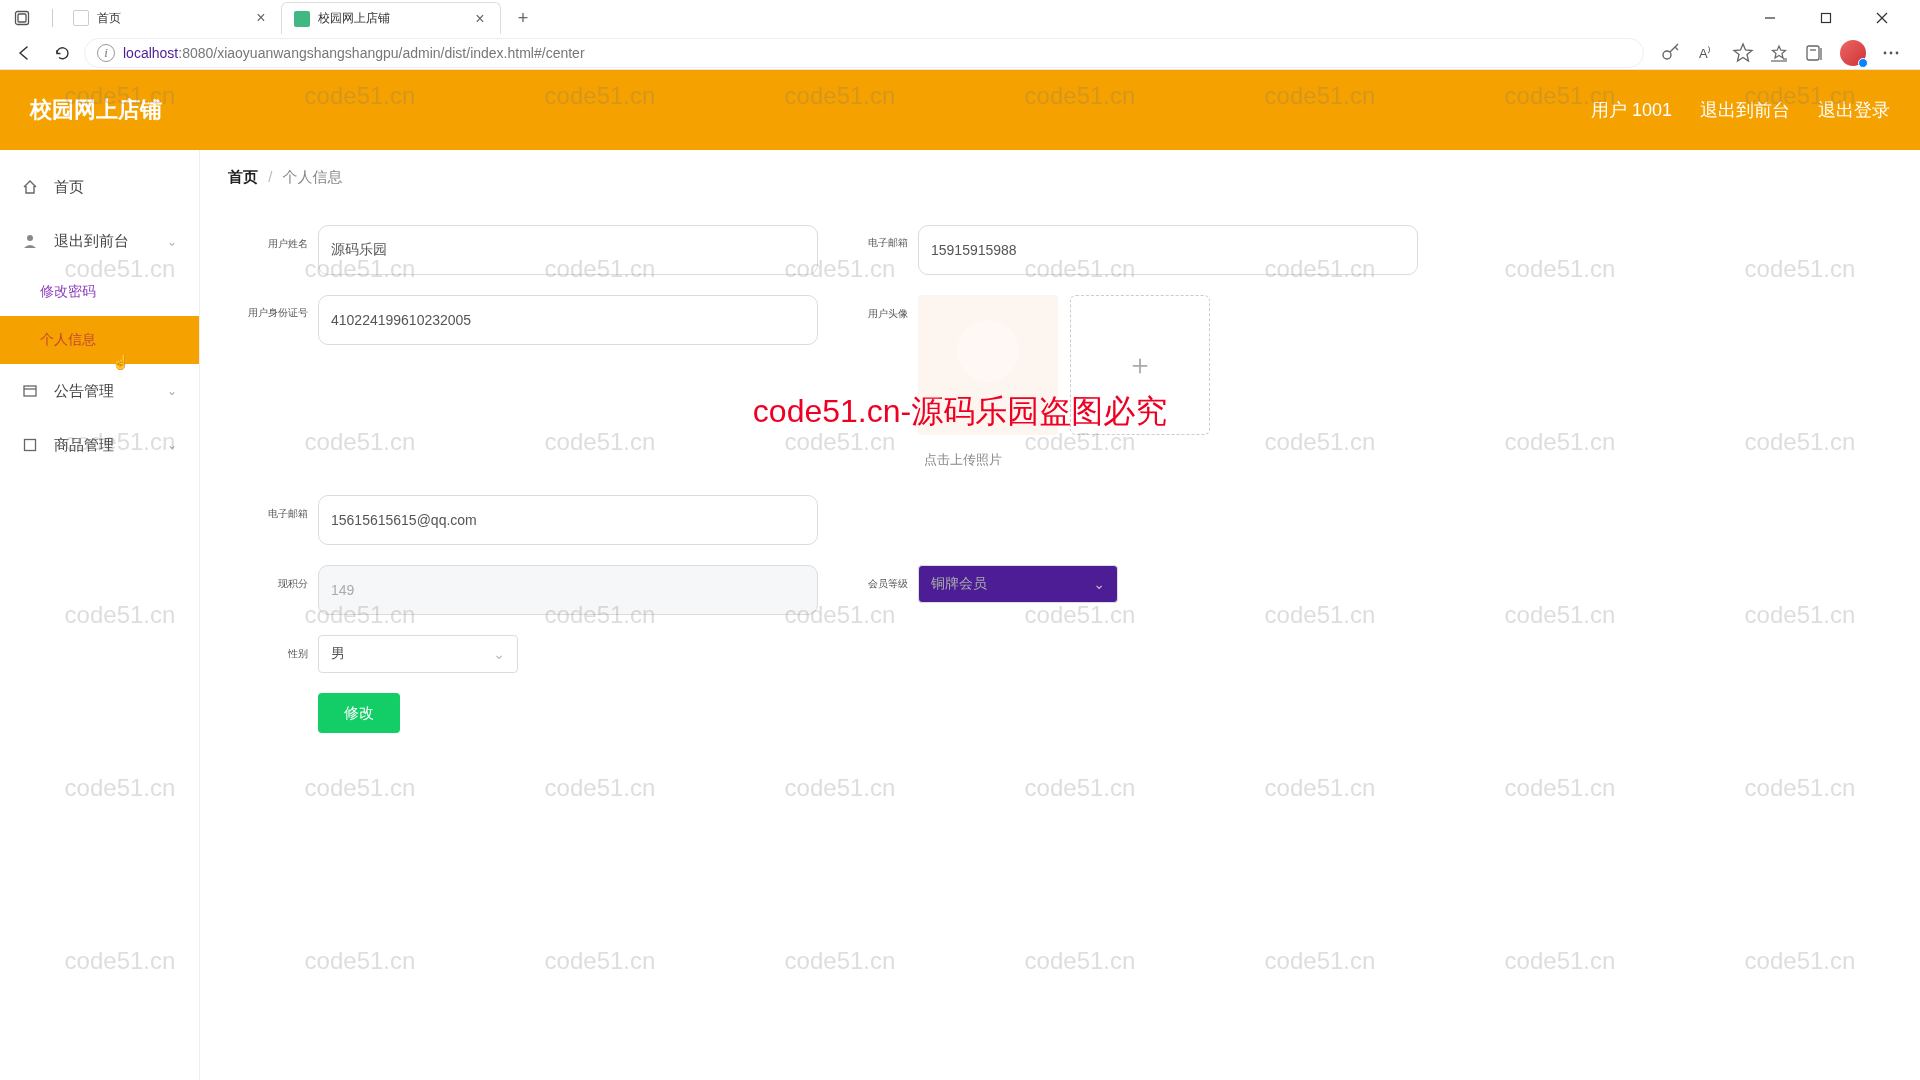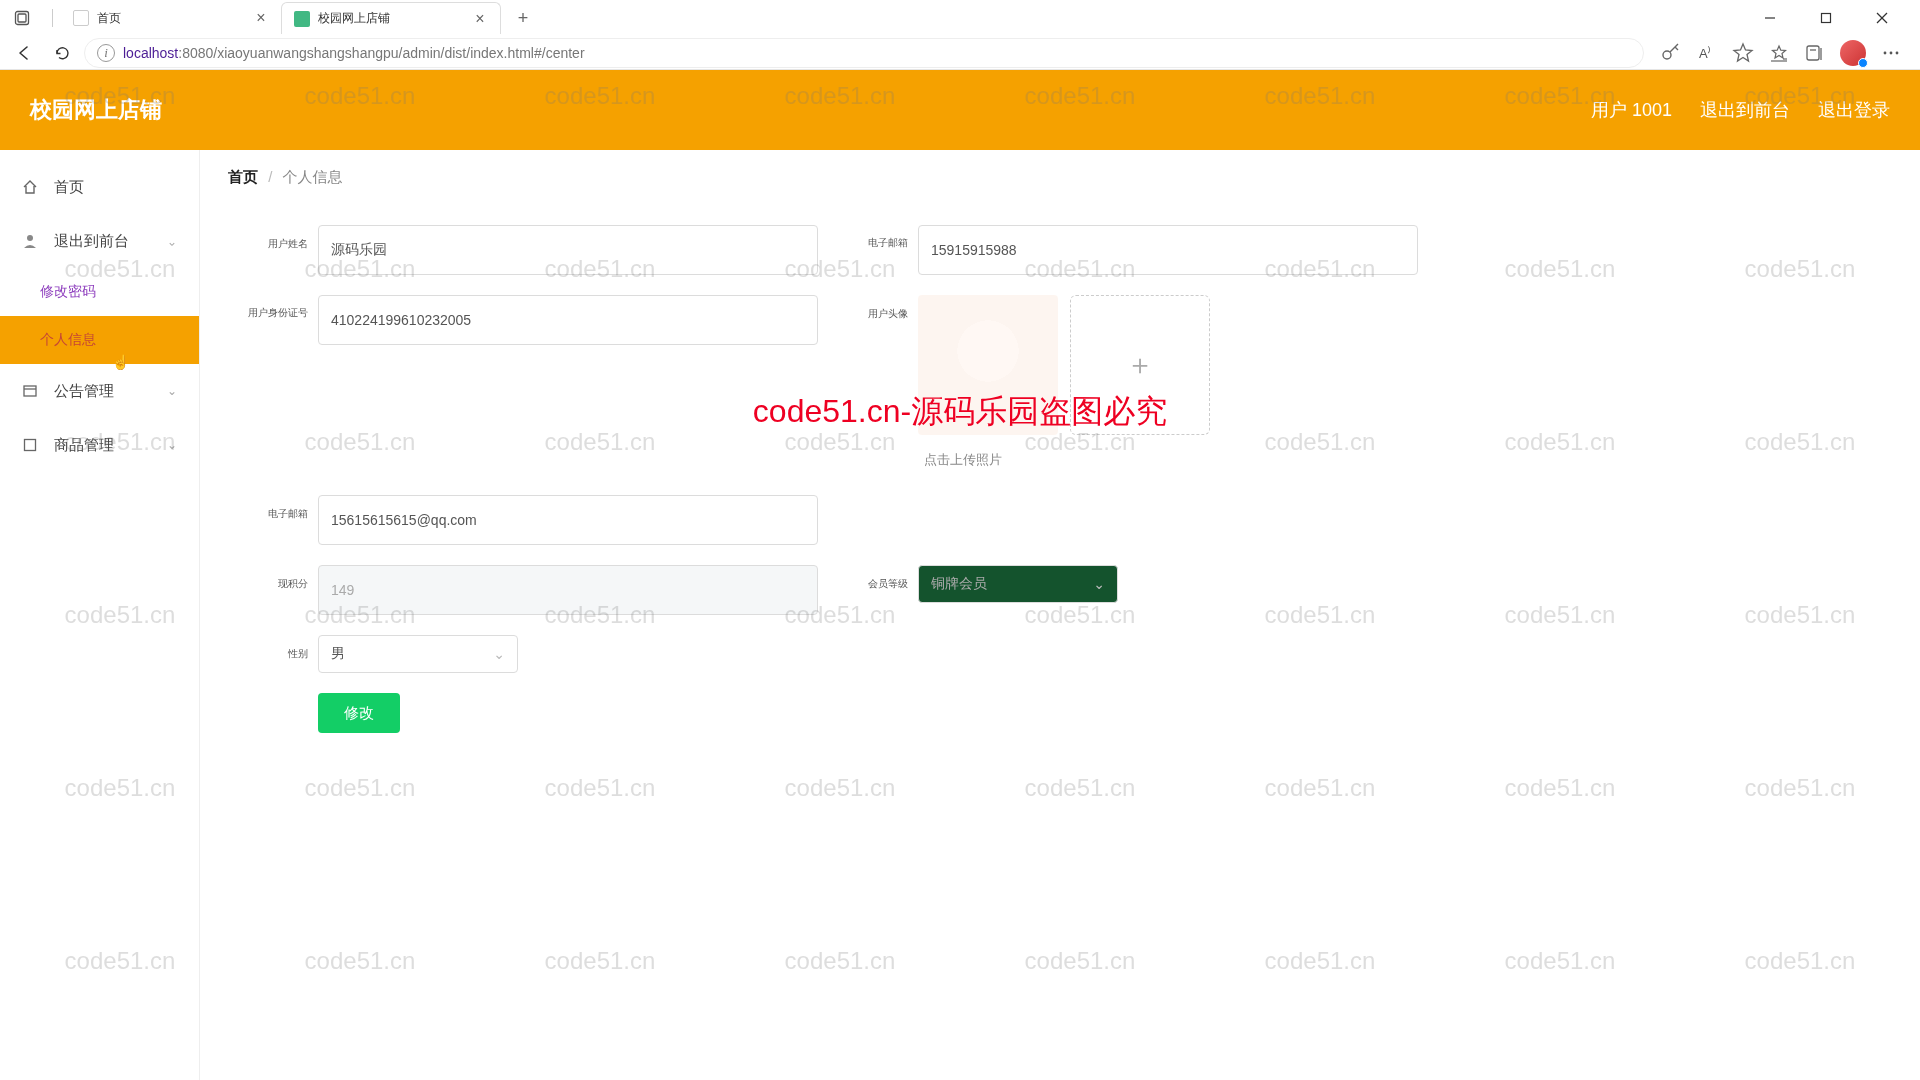--- a/index.html
+++ b/index.html
@@ -50,21 +50,21 @@
 .main { flex: 1; padding: 18px 28px; overflow: auto; position: relative; }
 .breadcrumb { font-size: 15px; color: #888; margin-bottom: 28px; }
 .breadcrumb .bc-home { color: #222; font-weight: 600; }
 .breadcrumb .sep { margin: 0 6px; color: #bbb; }
 
 .form { padding: 10px 16px; }
 .row { display: flex; gap: 20px; margin-bottom: 20px; align-items: flex-start; }
 .field { display: flex; align-items: flex-start; }
 .field label { width: 64px; text-align: right; margin-right: 10px; color: #555; font-size: 10px; line-height: 38px; }
 .field label.two-line { line-height: 20px; padding-top: 8px; }
-.input { height: 50px; border: 1px solid #dcdcdc; border-radius: 4px; padding: 18px 12px; font-size: 14px; color: #555; background: #fff; }
+.input { height: 50px; border: 1px solid #dcdcdc; border-radius: 10px; padding: 18px 12px; font-size: 14px; color: #555; background: #fff; }
 .input.w500 { width: 500px; }
 .input.disabled { background: #f5f7f8; color: #aaa; }
 .select { width: 200px; height: 38px; border: 1px solid #dcdcdc; border-radius: 4px; padding: 0 12px; display: flex; align-items: center; justify-content: space-between; background:#fff; }
 .select .sel-val { color: #555; }
 .select .sel-arrow { color: #bbb; }
 
 .uploader { width: 140px; height: 140px; border: 1px dashed #ccc; border-radius: 6px; display: flex; align-items: center; justify-content: center; color: #aaa; font-size: 28px; cursor: pointer; }
 .upload-hint { font-size: 13px; color: #888; margin-top: 10px; }
 
 .avatar-preview { width: 140px; height: 140px; border-radius: 4px; background: radial-gradient(circle at 50% 40%, #ffe6d5 0 28%, transparent 28%), #f8d9c5; position:relative; opacity:0.25; }
@@ -271,21 +271,21 @@
         </div>
       </div>
 
       <div class="row">
         <div class="field">
           <label>现积分</label>
           <input class="input w500 disabled" disabled="" value="149" style="">
         </div>
         <div class="field" style="margin-left:6px;">
           <label>会员等级</label>
-          <div class="select" style="width:200px;background:#14532d;">
+          <div class="select" style="width:200px;background:#4c1d95;">
             <span class="sel-val" style="color:#aaa">铜牌会员</span>
             <span class="sel-arrow">⌄</span>
           </div>
         </div>
       </div>
 
       <div class="row">
         <div class="field">
           <label>性别</label>
           <div class="select">

